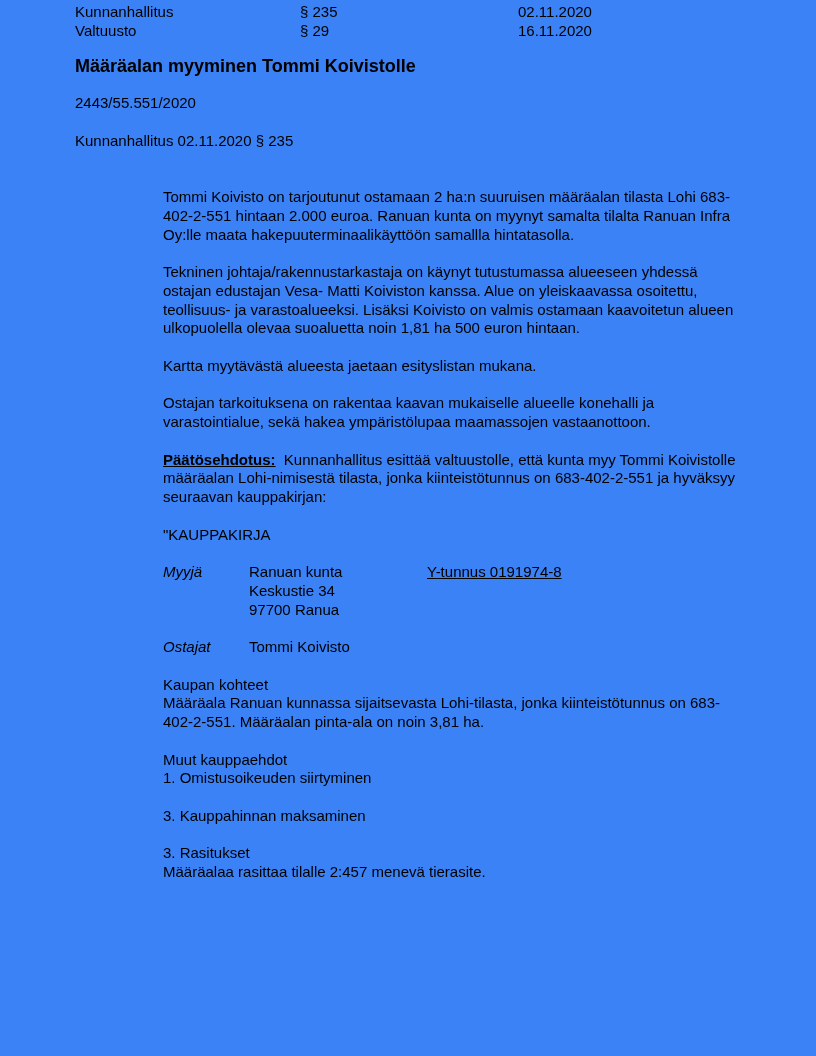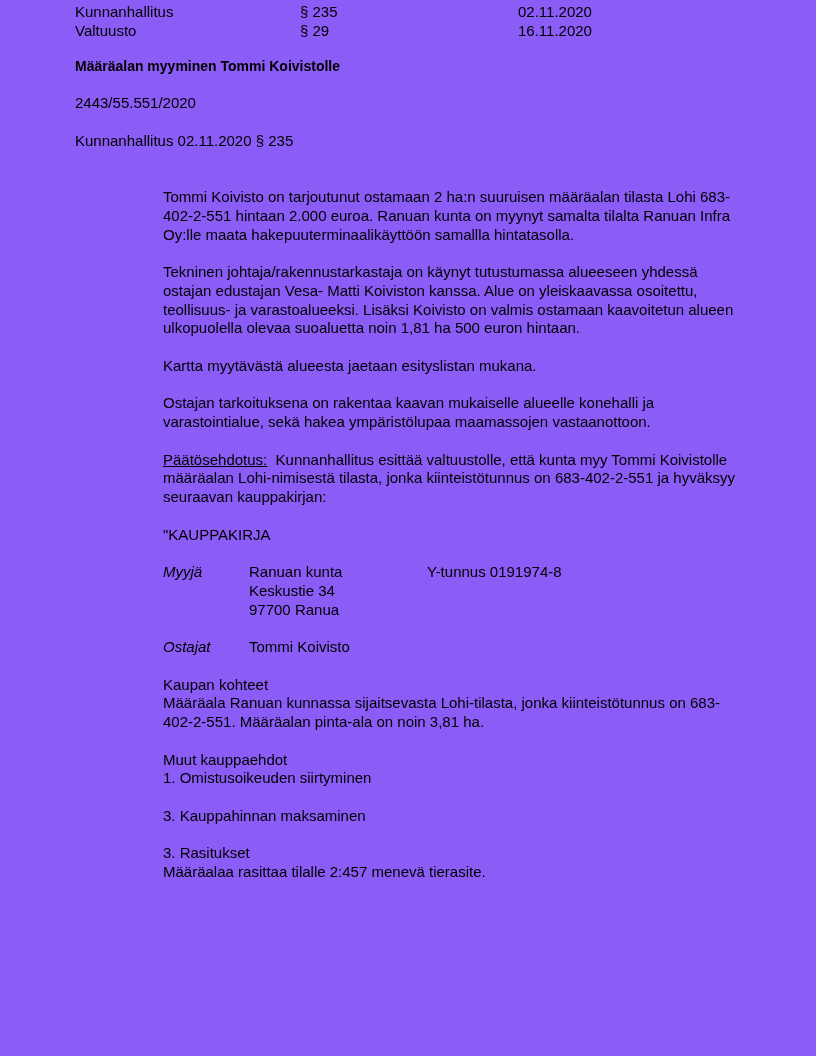--- a/index.html
+++ b/index.html
@@ -2,53 +2,53 @@
 <html lang="fi"><head>
 <meta charset="utf-8">
 <style>
   html, body { margin: 0; padding: 0; background: #ffffff; }
   .page {
     position: relative;
     width: 816px;
     height: 1056px;
     box-sizing: border-box;
     padding: 3px 70px 0 75px;
-    background: #8b5cf6;
+    background: #3b82f6;
     color: #000000;
     font-family: "Liberation Sans", "DejaVu Sans", sans-serif;
     font-size: 15px;
     line-height: 18.75px;
     overflow: hidden;
   }
   .doc-header { margin: 0 0 0 0; }
   .doc-header-row {
     display: grid;
     grid-template-columns: 225px 218px 1fr;
   }
   .doc-title {
-    font-size: 14px;
+    font-size: 18px;
     font-weight: bold;
     margin: 16px 0 18.75px 0;
     line-height: 19px;
   }
   .case-number { margin: 0 0 18.75px 0; }
   .section-heading { margin: 0 0 37.5px 0; }
   .body-col { margin-left: 88px; width: 580px; }
   .para { margin: 0 0 18.75px 0; }
   .decision-para { white-space: pre-wrap; }
-  .decision-lead { font-weight: normal; text-decoration: underline; text-align: center; }
+  .decision-lead { font-weight: bold; text-decoration: underline; text-align: center; }
   .party-row {
     display: grid;
     grid-template-columns: 86px 178px 1fr;
     align-items: start;
     margin: 0 0 18.75px 0;
   }
   .party-label { grid-column: 1; font-style: italic; }
   .party-lines { grid-column: 2; }
-  .party-extra { grid-column: 3; }
+  .party-extra { grid-column: 3; text-decoration: underline; }
   .sect { margin: 0 0 18.75px 0; }
   .sect:last-child { margin-bottom: 0; }
 </style>
 </head>
 <body>
 
 <div class="page">
 
   <div class="doc-header">
     <div class="doc-header-row">

